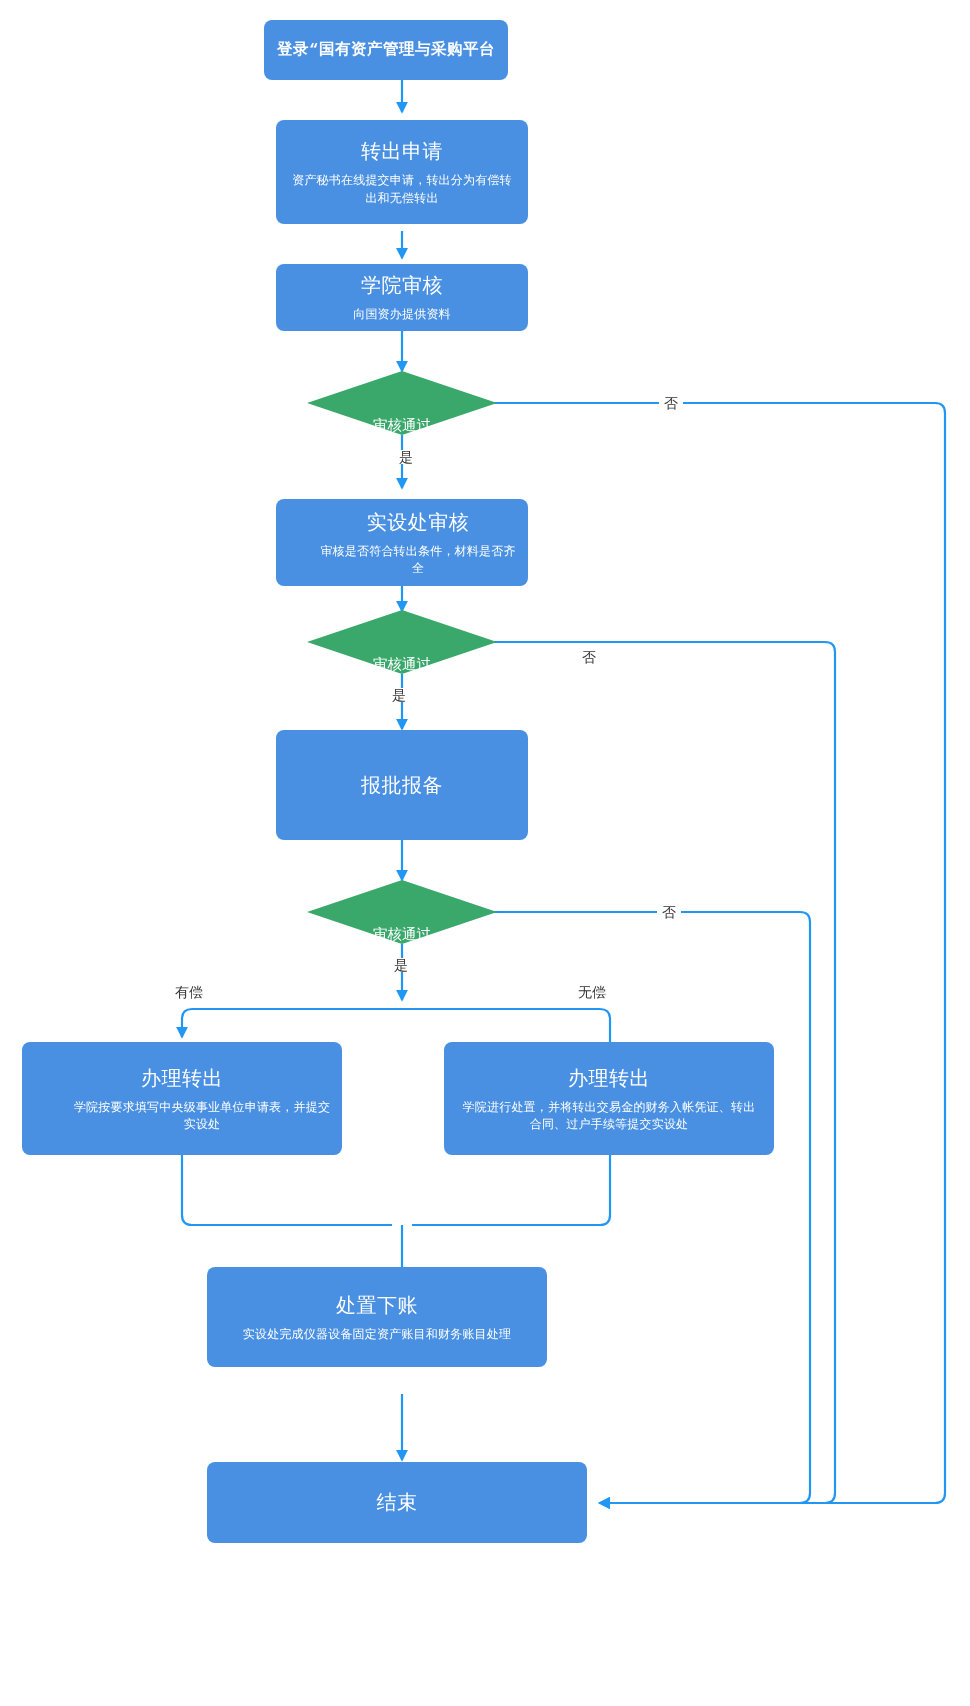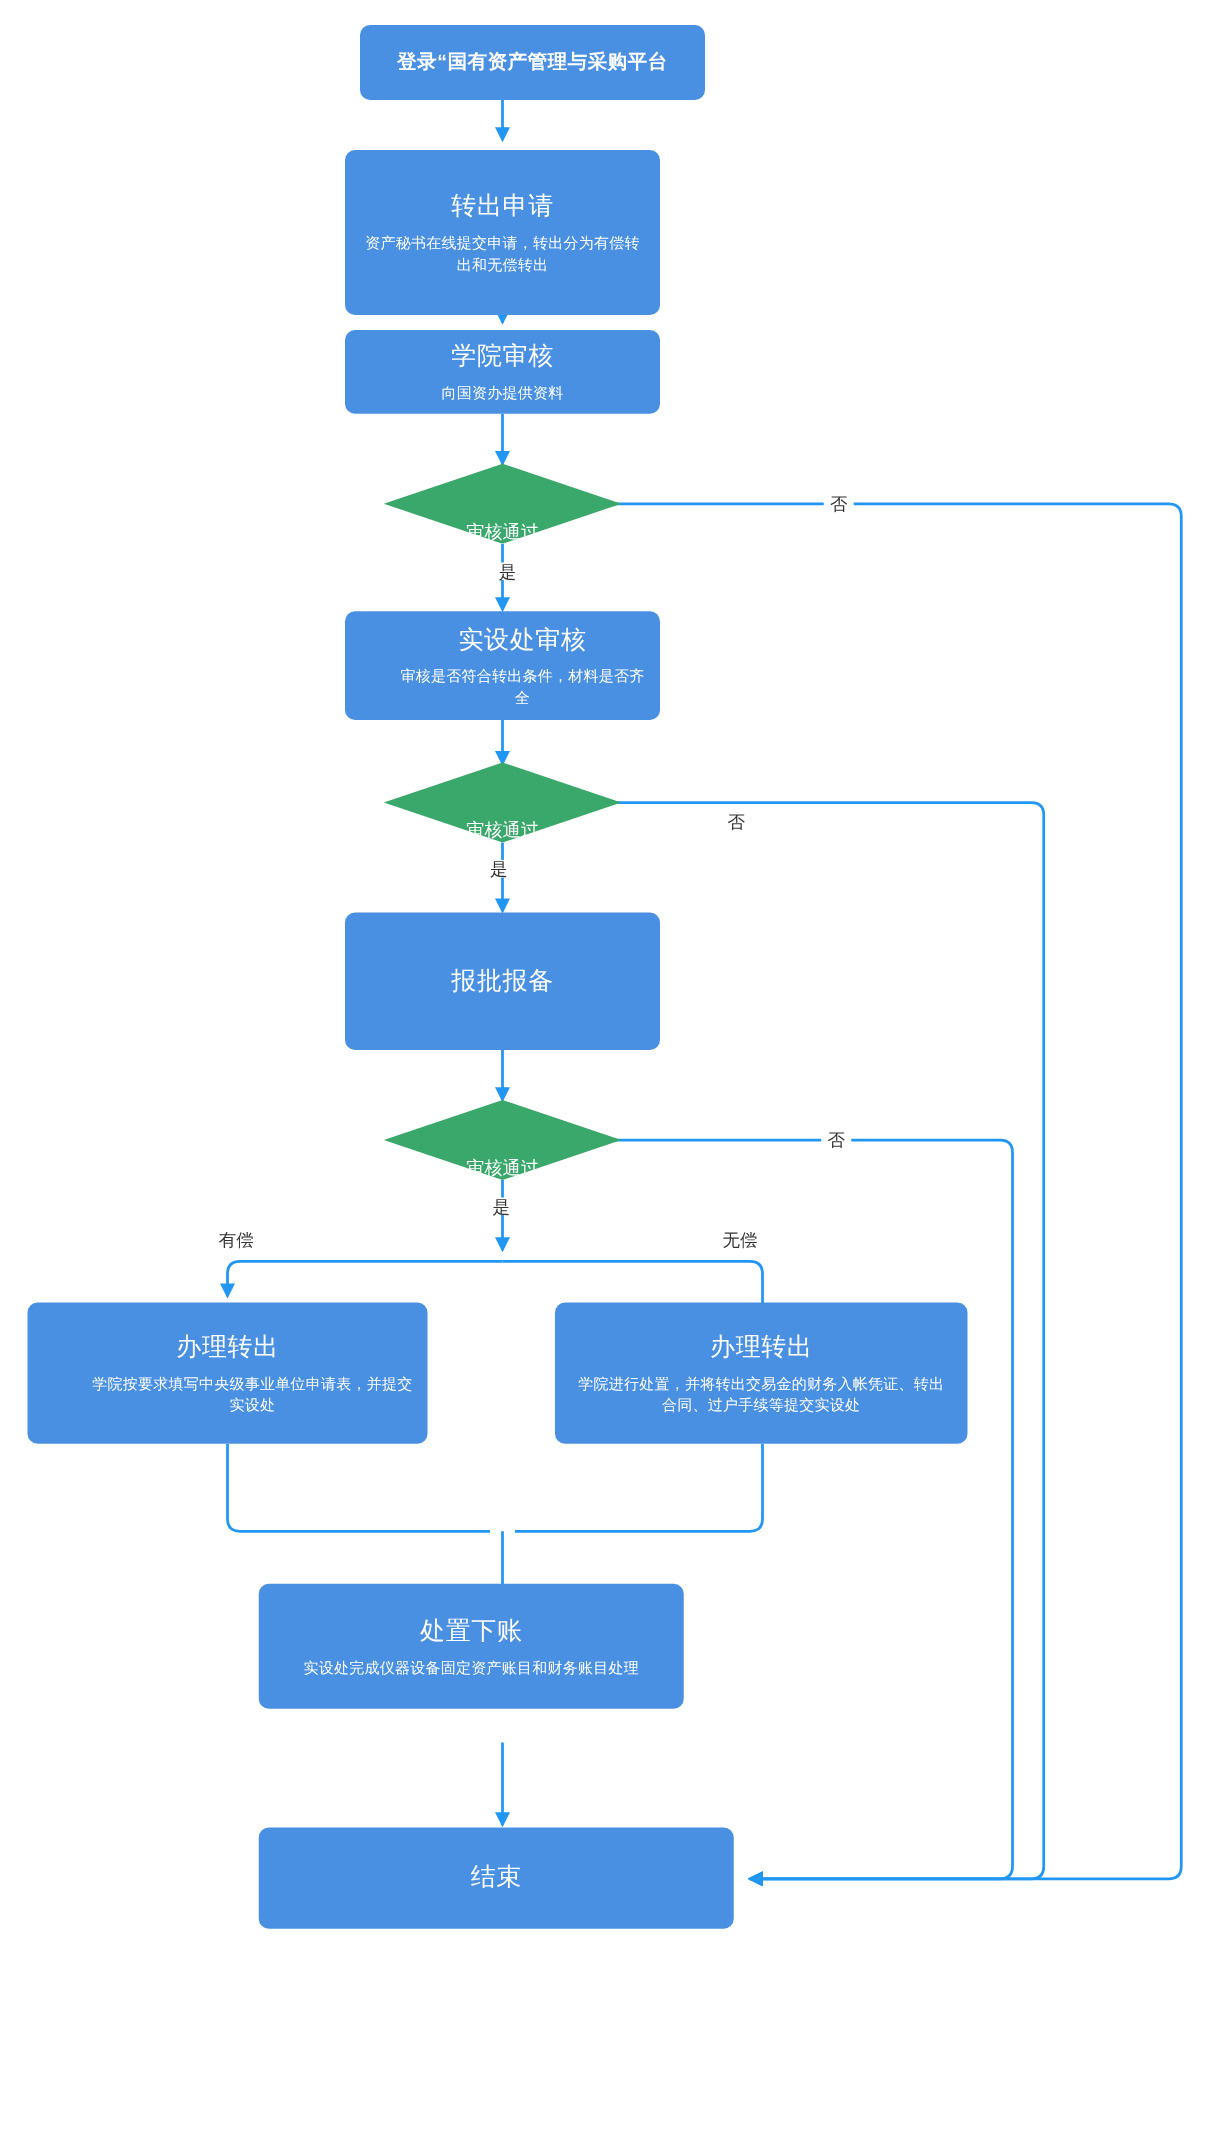--- a/index.html
+++ b/index.html
@@ -115,40 +115,40 @@
       <path d="M 182 1155 L 182 1215 Q 182 1225 192 1225 L 392 1225"></path>
 
       <path d="M 610 1155 L 610 1215 Q 610 1225 600 1225 L 412 1225"></path>
 
       <path d="M 402 1225 L 402 1290" marker-end="url(#arrow)"></path>
 
       <path d="M 402 1394 L 402 1460" marker-end="url(#arrow)"></path>
     </g>
   </svg>
 
-  <div class="node onlyTitle" style="left:288px; top:20px; width:276px; height:60px;">
+  <div class="node onlyTitle" style="left:264px; top:20px; width:244px; height:60px;font-family:Liberation Mono, monospace;">
     <span class="t" style="font-size:15.5px;">登录“国有资产管理与采购平台</span>
   </div>
 
-  <div class="node" style="left:276px; top:120px; width:252px; height:132px;">
+  <div class="node" style="left:276px; top:120px; width:252px; height:104px;">
     <span class="t">转出申请</span>
     <span class="s" style="max-width:230px;">资产秘书在线提交申请，转出分为有偿转出和无偿转出</span>
   </div>
 
   <div class="node" style="left:276px; top:264px; width:252px; height:67px;">
     <span class="t">学院审核</span>
     <span class="s">向国资办提供资料</span>
   </div>
 
   <div class="diamond" style="left:307px; top:371px; width:190px; height:64px;">
     <span class="shape"></span>
     <span class="dt">审核通过</span>
   </div>
 
-  <div class="node" style="left:276px; top:489px; width:252px; height:87px;padding-left:42px;">
+  <div class="node" style="left:276px; top:499px; width:252px; height:87px;padding-left:42px;">
     <span class="t">实设处审核</span>
     <span class="s" style="max-width:226px;">审核是否符合转出条件，材料是否齐全</span>
   </div>
 
   <div class="diamond" style="left:307px; top:610px; width:190px; height:64px;">
     <span class="shape"></span>
     <span class="dt">审核通过</span>
   </div>
 
   <div class="node" style="left:276px; top:730px; width:252px; height:110px;">

